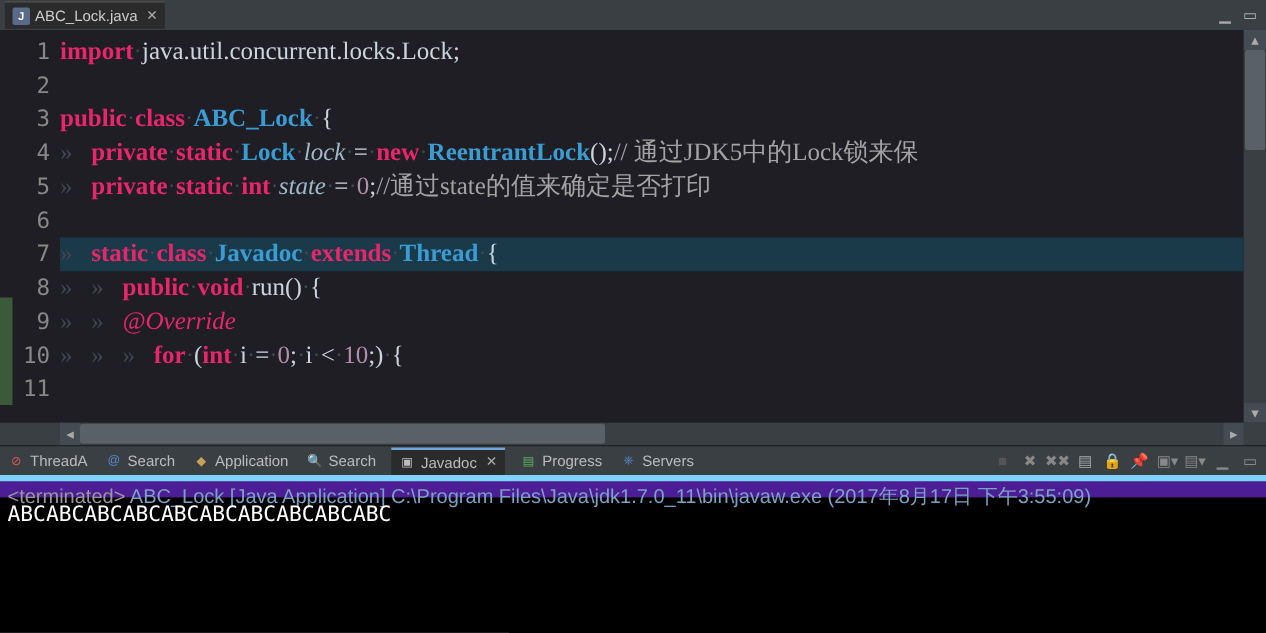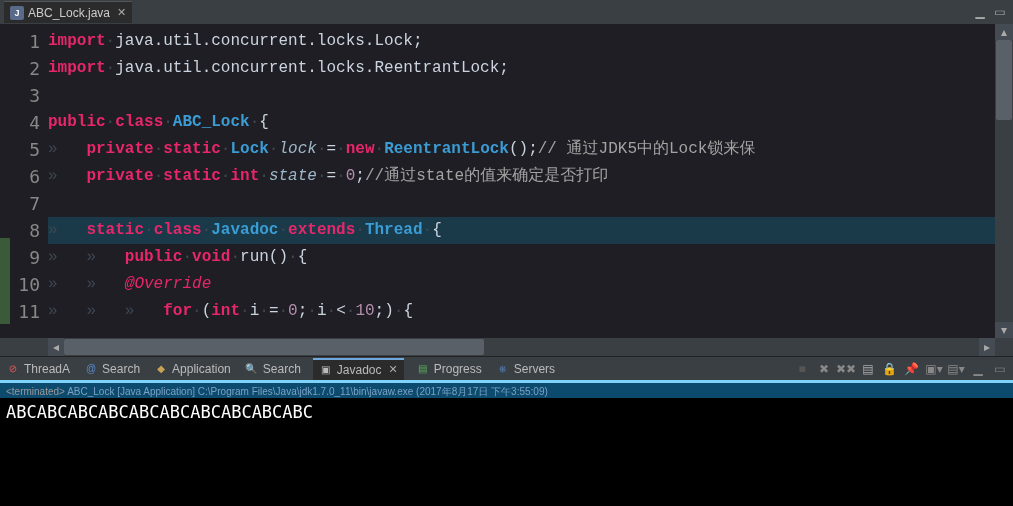--- a/index.html
+++ b/index.html
@@ -36,21 +36,21 @@
   .editor-wrap { height: 314px; display: flex; background: #1e1e24; position: relative; }
   .gutter {
     width: 48px; background: #1e1e24;
     text-align: right; padding-right: 8px; padding-top: 4px;
     font-family: Consolas, monospace; font-size: 18px;
     color: #888; user-select: none;
   }
   .gutter .ln { height: 27px; line-height: 27px; }
   .code {
     flex: 1; padding-top: 4px; overflow: hidden;
-    font-family: Liberation Mono, monospace; font-size: 16px;
+    font-family: Liberation Serif, serif; font-size: 20px;
     position: relative;
   }
   .code .line { height: 27px; line-height: 27px; white-space: pre; }
   .hl-line { background: #1a3a4a; }
   .kw { color: #e8266a; font-weight: bold; }
   .type { color: #3b9cd4; font-weight: bold; }
   .ident { color: #cbd4de; }
   .op { color: #cbd4de; }
   .punct { color: #cbd4de; }
   .cmt { color: #a3a3a3; }
@@ -85,24 +85,24 @@
   .ico-javadoc { color:#5a8aca; }
   .ico-decl { color:#c9a256; }
   .ico-search { color:#c9a256; }
   .ico-console { color:#bbb; }
   .ico-progress { color:#5aaa5a; }
   .ico-servers { color:#5a8aca; }
   .btab-fill { flex:1; }
   .toolbar-icons { display:flex; gap:4px; }
   .tbi { width:18px; height:18px; display:inline-flex; align-items:center; justify-content:center; color:#888; cursor:pointer; font-size:12px; }
   .term-line {
-    height: 18px; background: #0c4a6e;
-    color: #7aa2c4; font-size: 10px;
+    height: 18px; background: #4c1d95;
+    color: #7aa2c4; font-size: 16px;
     padding: 2px 6px;
-    border-top: 3px solid #7dd3fc;
+    border-top: 5px solid #7dd3fc;
   }
   .term-line .tag { color: #999; }
   .console-out {
     background: #000000; color: #fff;
     font-family: Consolas, monospace; font-size: 17px;
     padding: 4px 6px;
     height: 108px;
   }
 </style>
 </head>
@@ -131,21 +131,20 @@
     <div class="ln">5</div>
     <div class="ln">6</div>
     <div class="ln">7</div>
     <div class="ln">8</div>
     <div class="ln">9</div>
     <div class="ln">10</div>
     <div class="ln">11</div>
   </div>
   <div class="code">
     <div class="line"><span class="kw">import</span><span class="ws">·</span><span class="ident">java.util.concurrent.locks.Lock</span><span class="punct">;</span></div>
-    <div class="line"><span class="kw">import</span><span class="ws">·</span><span class="ident">java.util.concurrent.locks.ReentrantLock</span><span class="punct">;</span></div>
     <div class="line"></div>
     <div class="line"><span class="kw">public</span><span class="ws">·</span><span class="kw">class</span><span class="ws">·</span><span class="type">ABC_Lock</span><span class="ws">·</span><span class="punct">{</span></div>
     <div class="line"><span class="ws">»   </span><span class="kw">private</span><span class="ws">·</span><span class="kw">static</span><span class="ws">·</span><span class="type">Lock</span><span class="ws">·</span><span class="it">lock</span><span class="ws">·</span><span class="op">=</span><span class="ws">·</span><span class="kw">new</span><span class="ws">·</span><span class="type">ReentrantLock</span><span class="punct">();</span><span class="cmt">// 通过JDK5中的Lock锁来保</span></div>
     <div class="line"><span class="ws">»   </span><span class="kw">private</span><span class="ws">·</span><span class="kw">static</span><span class="ws">·</span><span class="kw">int</span><span class="ws">·</span><span class="it">state</span><span class="ws">·</span><span class="op">=</span><span class="ws">·</span><span class="lit">0</span><span class="punct">;</span><span class="cmt">//通过state的值来确定是否打印</span></div>
     <div class="line"></div>
     <div class="line hl-line"><span class="ws">»   </span><span class="kw">static</span><span class="ws">·</span><span class="kw">class</span><span class="ws">·</span><span class="type">Javadoc</span><span class="ws">·</span><span class="kw">extends</span><span class="ws">·</span><span class="type">Thread</span><span class="ws">·</span><span class="punct">{</span></div>
     <div class="line"><span class="ws">»   »   </span><span class="kw">public</span><span class="ws">·</span><span class="kw">void</span><span class="ws">·</span><span class="ident">run</span><span class="punct">()</span><span class="ws">·</span><span class="punct">{</span></div>
     <div class="line"><span class="ws">»   »   </span><span class="ann">@Override</span></div>
     <div class="line"><span class="ws">»   »   »   </span><span class="kw">for</span><span class="ws">·</span><span class="punct">(</span><span class="kw">int</span><span class="ws">·</span><span class="ident">i</span><span class="ws">·</span><span class="op">=</span><span class="ws">·</span><span class="lit">0</span><span class="punct">;</span><span class="ws">·</span><span class="ident">i</span><span class="ws">·</span><span class="op">&lt;</span><span class="ws">·</span><span class="lit">10</span><span class="punct">;)</span><span class="ws">·</span><span class="punct">{</span></div>
   </div>

